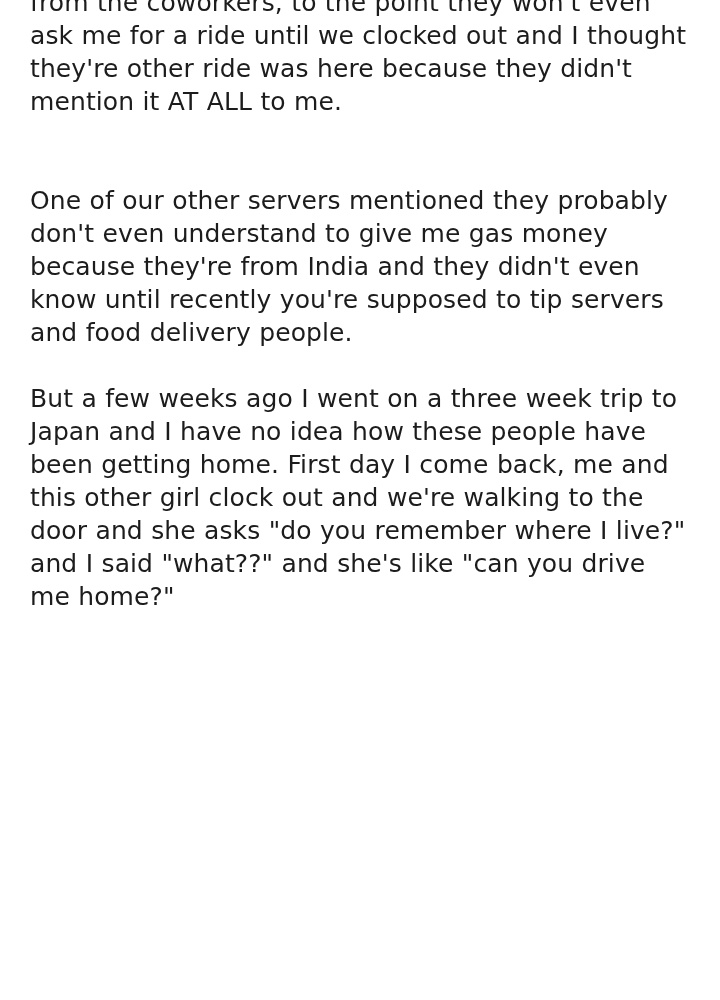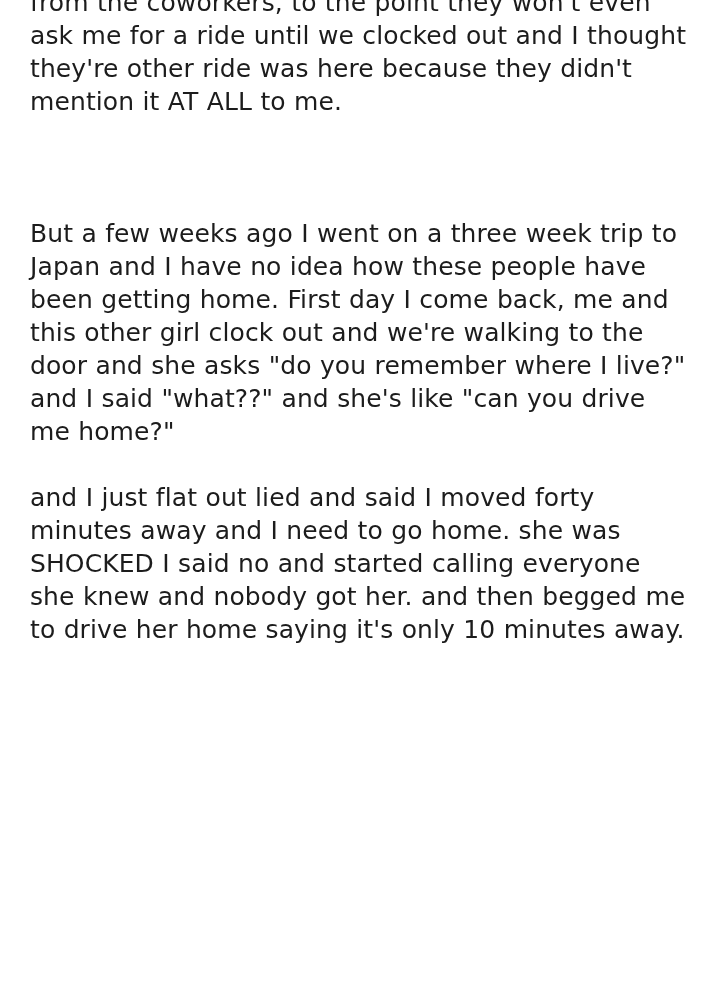--- a/index.html
+++ b/index.html
@@ -35,17 +35,17 @@
     height: 33px;
   }
 </style>
 </head>
 <body>
 
 <div id="text-body">
   <p class="para clipped">from the coworkers, to the point they won't even ask me for a ride until we clocked out and I thought they're other ride was here because they didn't mention it AT ALL to me.</p>
   <div class="gap"></div>
   <div class="gap"></div>
+  <p class="para">One of our other servers mentioned they probably don't even understand to give me gas money because they're from India and they didn't even know until recently you're supposed to tip servers and food delivery people.</p>
   <div class="gap"></div>
   <p class="para">But a few weeks ago I went on a three week trip to Japan and I have no idea how these people have been getting home. First day I come back, me and this other girl clock out and we're walking to the door and she asks "do you remember where I live?" and I said "what??" and she's like "can you drive me home?"</p>
   <div class="gap"></div>
-  <p class="para">and I just flat out lied and said I moved forty minutes away and I need to go home. she was SHOCKED I said no and started calling everyone she knew and nobody got her. and then begged me to drive her home saying it's only 10 minutes away.</p>
 </div>
 
 </body></html>

